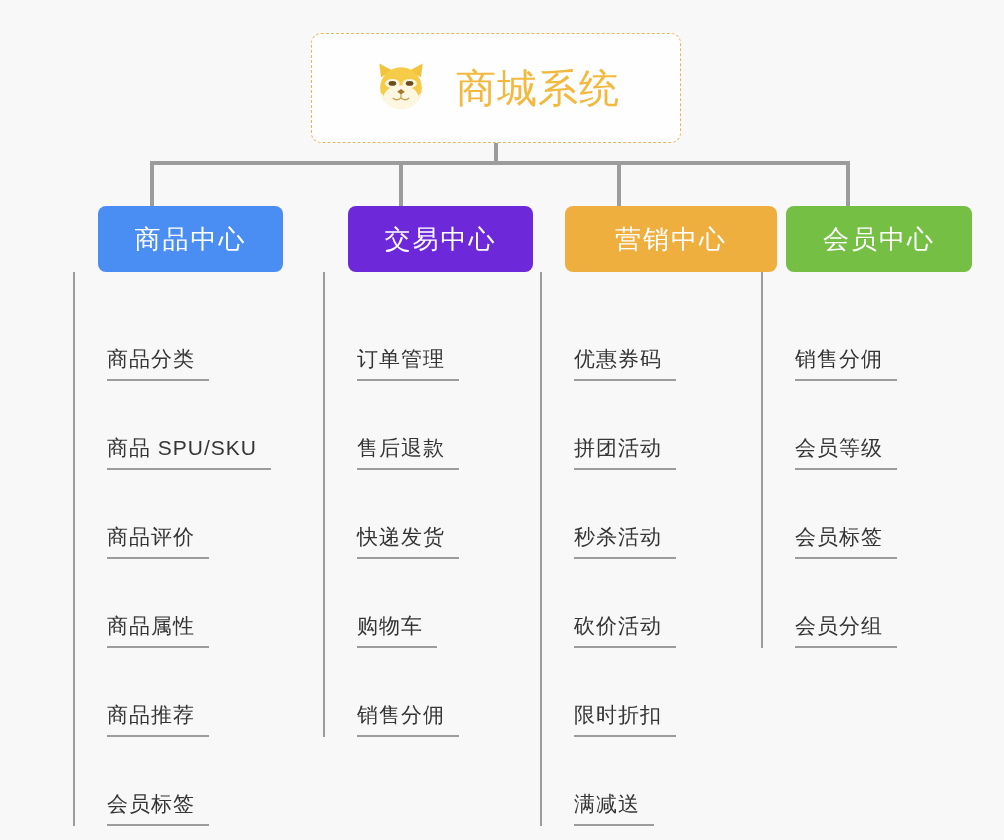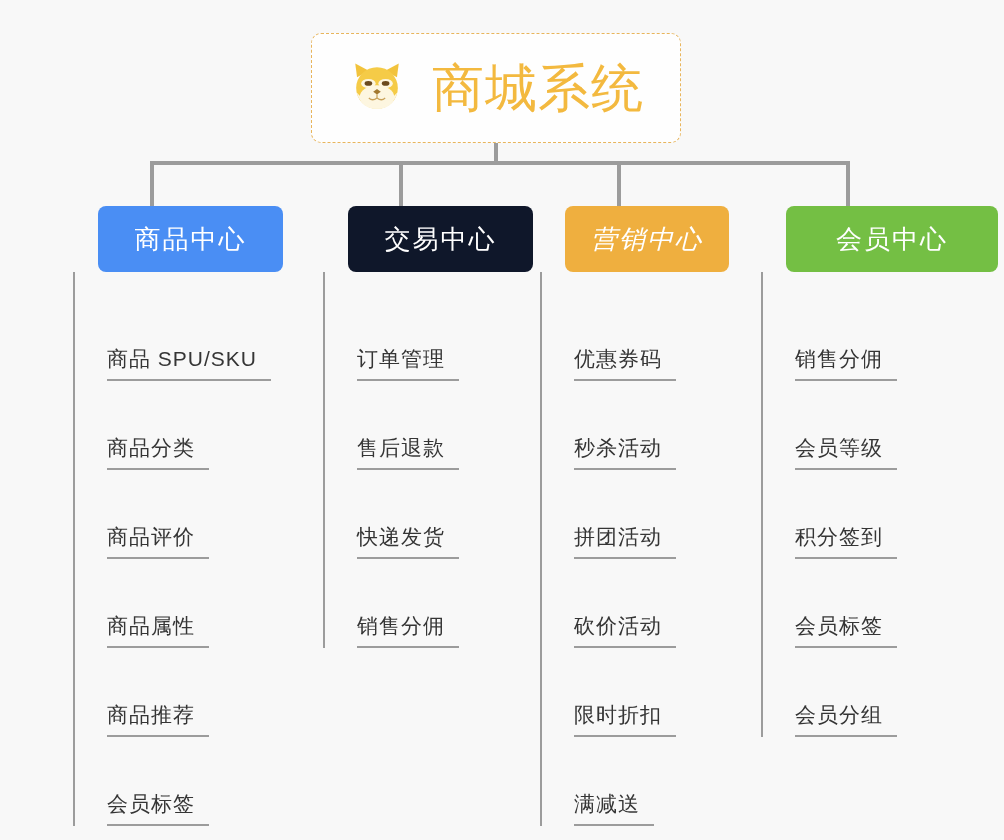--- a/index.html
+++ b/index.html
@@ -35,21 +35,21 @@
     gap: 14px;
   }
   .root-icon {
     width: 58px;
     height: 58px;
     flex: 0 0 58px;
     position: relative;
     display: block;
   }
   .root-title {
-    font-size: 52px;
+    font-size: 40px;
     line-height: 1;
     color: #f3b93f;
     letter-spacing: 1px;
     white-space: nowrap;
     font-weight: 400;
     margin-left: 12px;
   }
 
   
   .conn {
@@ -100,22 +100,22 @@
     align-items: center;
     justify-content: center;
     color: #ffffff;
     font-size: 26px;
     letter-spacing: 2px;
     user-select: none;
     margin-left: 40px;
   }
   .col-1 .cat-box { width: 185px; }
   .col-2 .cat-box { width: 185px; }
-  .col-3 .cat-box { width: 164px; font-style: italic; }
-  .col-4 .cat-box { width: 212px; }
+  .col-3 .cat-box { width: 212px; }
+  .col-4 .cat-box { width: 186px; }
 
   
   .branch {
     position: relative;
     margin-left: 15px;
     border-left: 2px solid #9c9c9c;
     padding-top: 20px;
   }
   .leaf {
     position: relative;
@@ -177,73 +177,76 @@
   <div class="conn conn-drop drop-4"></div>
 
   <div class="columns">
 
     <div class="column col-1">
       <div class="cat-box" style="background: rgb(74, 142, 244);">
         <span>商品中心</span>
       </div>
       <div class="branch">
         <div class="leaf">
+            <span class="leaf-label wide">商品分类</span>
+          </div>
+        <div class="leaf">
             <span class="leaf-label wide">商品 SPU/SKU</span>
           </div>
         <div class="leaf">
-            <span class="leaf-label wide">商品分类</span>
-          </div>
-        <div class="leaf">
             <span class="leaf-label wide">商品评价</span>
           </div>
         <div class="leaf">
             <span class="leaf-label wide">商品属性</span>
           </div>
         <div class="leaf">
             <span class="leaf-label wide">商品推荐</span>
           </div>
         <div class="leaf">
             <span class="leaf-label wide">会员标签</span>
           </div>
       </div>
     </div>
 
     <div class="column col-2">
-      <div class="cat-box" style="background: #0f172a;">
+      <div class="cat-box" style="background: #6d28d9;">
         <span>交易中心</span>
       </div>
       <div class="branch">
         <div class="leaf">
             <span class="leaf-label wide">订单管理</span>
           </div>
         <div class="leaf">
             <span class="leaf-label wide">售后退款</span>
           </div>
         <div class="leaf">
             <span class="leaf-label wide">快递发货</span>
+          </div>
+        <div class="leaf">
+            <span class="leaf-label wide">购物车</span>
           </div>
         <div class="leaf">
             <span class="leaf-label wide">销售分佣</span>
           </div>
       </div>
     </div>
 
     <div class="column col-3">
       <div class="cat-box" style="background: rgb(239, 175, 63);">
         <span>营销中心</span>
       </div>
       <div class="branch">
         <div class="leaf">
             <span class="leaf-label wide">优惠券码</span>
           </div>
         <div class="leaf">
+            <span class="leaf-label wide">拼团活动</span>
+          </div>
+        <div class="leaf">
             <span class="leaf-label wide">秒杀活动</span>
-          </div>
-        <div class="leaf">
-            <span class="leaf-label wide">拼团活动</span>
           </div>
         <div class="leaf">
             <span class="leaf-label wide">砍价活动</span>
           </div>
         <div class="leaf">
             <span class="leaf-label wide">限时折扣</span>
           </div>
         <div class="leaf">
             <span class="leaf-label wide">满减送</span>
           </div>
@@ -255,23 +258,20 @@
         <span>会员中心</span>
       </div>
       <div class="branch">
         <div class="leaf">
             <span class="leaf-label wide">销售分佣</span>
           </div>
         <div class="leaf">
             <span class="leaf-label wide">会员等级</span>
           </div>
         <div class="leaf">
-            <span class="leaf-label wide">积分签到</span>
-          </div>
-        <div class="leaf">
             <span class="leaf-label wide">会员标签</span>
           </div>
         <div class="leaf">
             <span class="leaf-label wide">会员分组</span>
           </div>
       </div>
     </div>
 
   </div>
 </div>

